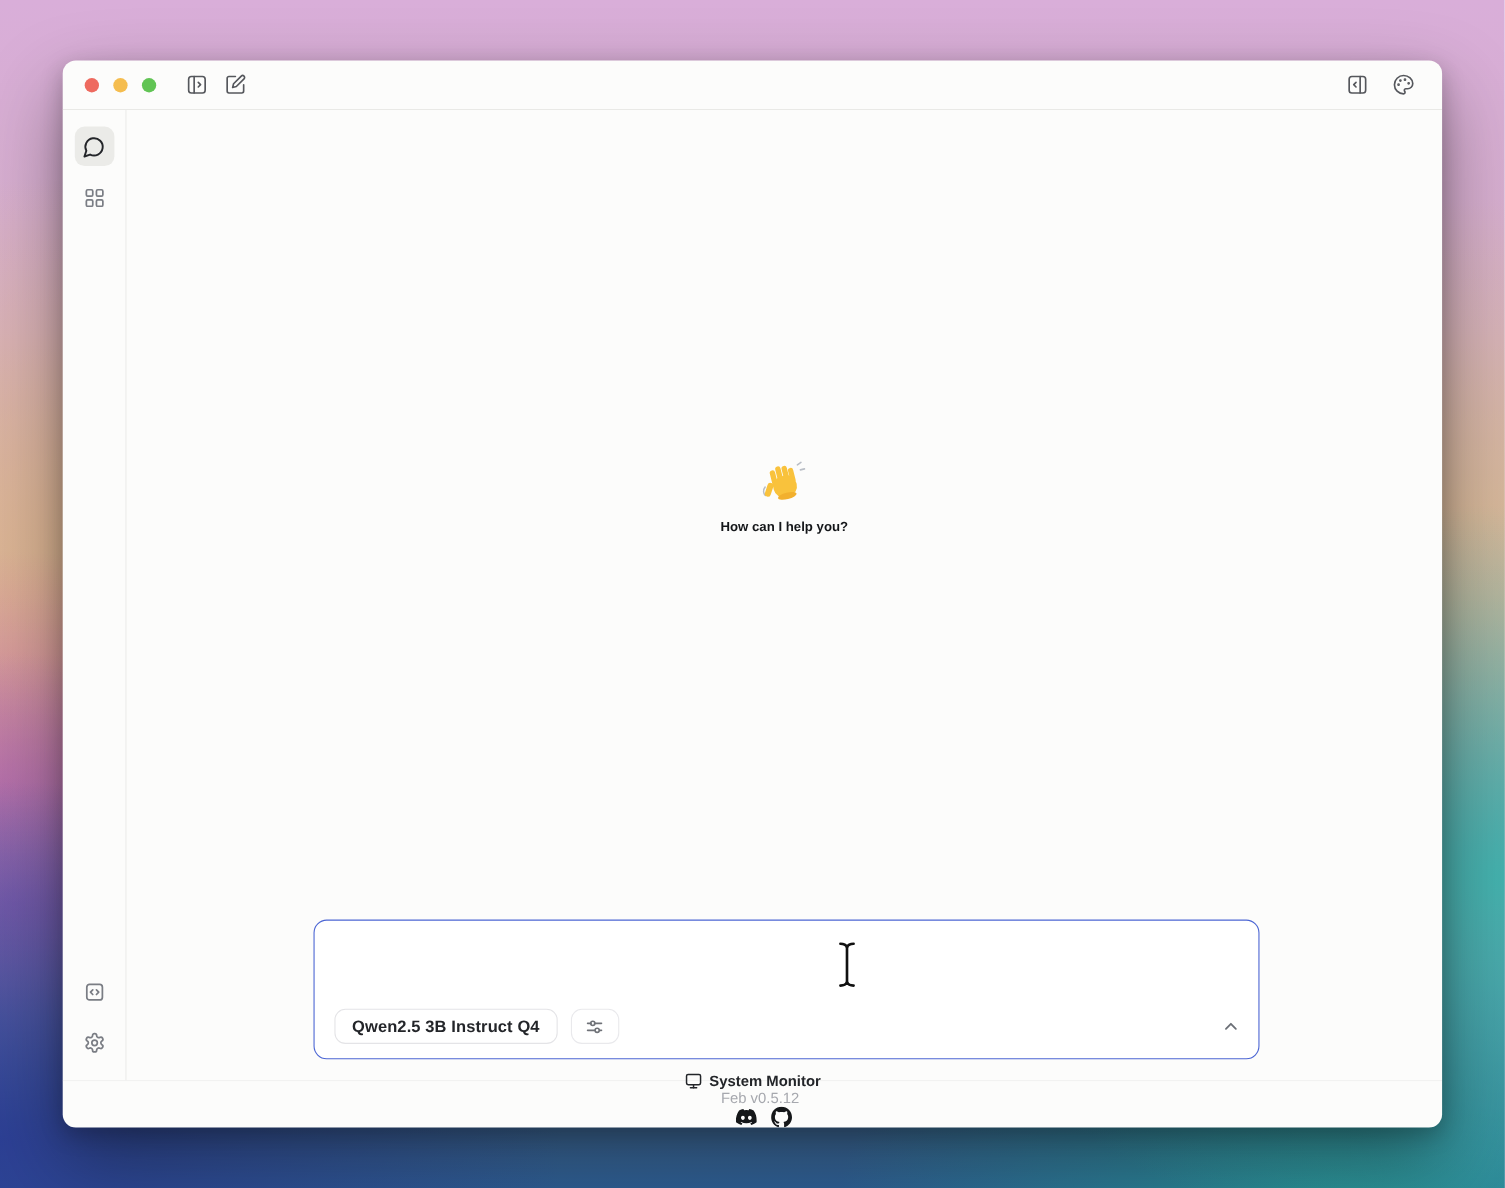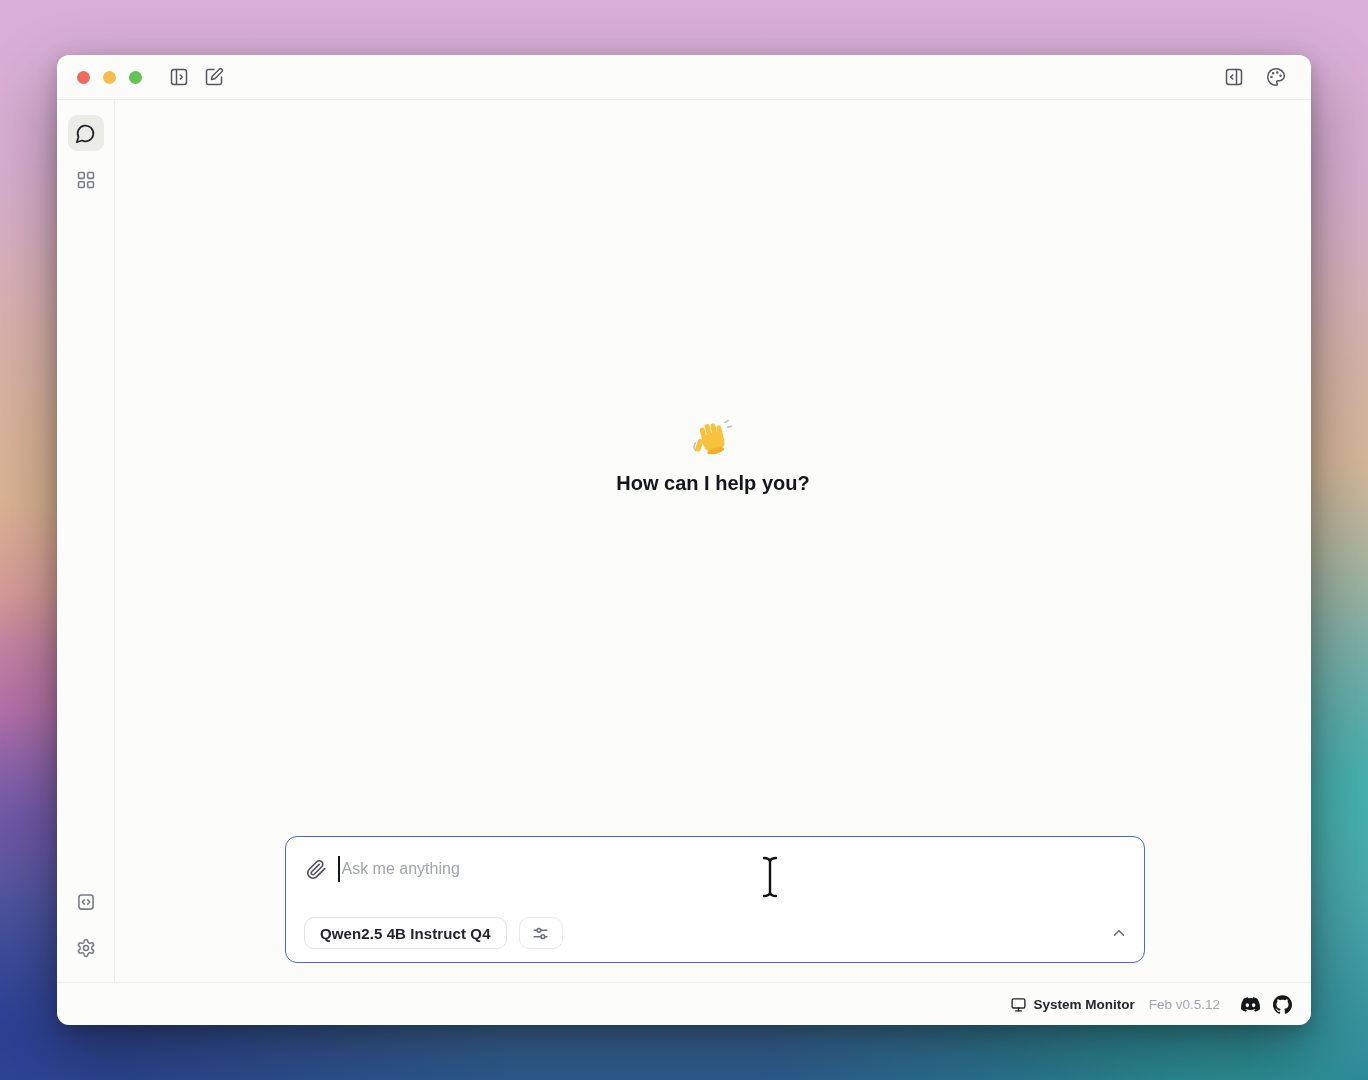--- a/index.html
+++ b/index.html
@@ -62,21 +62,21 @@
   .sidebtn.bottom { margin-bottom: 10px; }
   .sidebtn.last { margin-bottom: 0; }
 
   
   .main { position: absolute; left: 58px; top: 45px; right: 0; bottom: 43px; }
 
   .greeting {
     position: absolute; left: 0; right: 0; top: 318px;
     display: flex; flex-direction: column; align-items: center;
   }
-  .greeting-title { margin-top: 10px; font-size: 20px; font-weight: 600; color: #141619; }
+  .greeting-title { margin-top: 10px; font-size: 12px; font-weight: 600; color: #141619; }
 
   
   .composer {
     position: absolute; left: 170px; top: 736px; width: 860px; height: 127px;
     background: #ffffff; border: 1.5px solid #4c66d4; border-radius: 12px;
   }
   .composer-row1 { display: flex; align-items: center; padding: 18px 20px 0 20px; }
   .clip { color: #52525b; display: flex; align-items: center; }
   .caret {
     width: 1.5px; height: 26px; background: #15171a; margin-left: 11px;
@@ -103,21 +103,21 @@
     width: 44px; height: 32px; margin-left: 12px;
     border: 1px solid #e9e9ec; border-radius: 10px; background: #fff;
     display: flex; align-items: center; justify-content: center; color: #6f7278;
   }
   .chev-up { margin-left: auto; color: #6b6f76; display: flex; align-items: center; }
 
   
   .statusbar {
     position: absolute; left: 0; right: 0; bottom: 0; height: 43px;
     border-top: 1px solid #ececea; border-radius: 0 0 12px 12px;
-    display: flex; align-items: center; justify-content: flex-end; padding: 0 19px;
+    display: flex; align-items: center; justify-content: flex-end; padding: 0 19px; flex-direction: column;
   }
   .sysmon { display: flex; align-items: center; gap: 6px; color: #232529; }
   .sysmon-label { font-size: 13.5px; font-weight: 700; color: #232529; }
   .version { font-size: 13.5px; color: #a6a8ae; margin-left: 14px; }
   .social { display: flex; align-items: center; margin-left: 21px; gap: 13px; color: #151719; }
   .social .iconlink { display: flex; align-items: center; }
 
   
   .text-cursor { position: absolute; left: 757px; top: 853px; pointer-events: none; }
 </style>
@@ -216,31 +216,22 @@
           <rect x="31.2" y="10" width="5.2" height="15" rx="2.6"></rect>
           <rect x="13" y="16" width="23.4" height="21" rx="10"></rect>
           <rect x="5.5" y="19" width="6" height="14" rx="3" transform="rotate(32 8.5 26)"></rect>
         </g>
         <ellipse cx="24.5" cy="36.2" rx="9.5" ry="3.2" fill="#f2b02e" transform="rotate(-14 24 26)"></ellipse>
       </svg>
       <div class="greeting-title">How can I help you?</div>
     </div>
 
     <div class="composer">
-      <div class="composer-row1">
-        <span class="clip">
-          <svg width="21" height="21" viewBox="0 0 24 24" fill="none" stroke="currentColor" stroke-width="1.9" stroke-linecap="round" stroke-linejoin="round">
-            <path d="m21.44 11.05-9.19 9.19a6 6 0 0 1-8.49-8.49l8.57-8.57A4 4 0 1 1 18 8.84l-8.59 8.57a2 2 0 0 1-2.83-2.83l8.49-8.48"></path>
-          </svg>
-        </span>
-        <span class="caret"></span>
-        <input class="ask-input" type="text" placeholder="Ask me anything" style="">
-      </div>
       <div class="composer-row2">
-        <span class="model-pill">Qwen2.5 4B Instruct Q4</span>
+        <span class="model-pill">Qwen2.5 3B Instruct Q4</span>
         <span class="model-settings">
           <svg width="19" height="19" viewBox="0 0 24 24" fill="none" stroke="currentColor" stroke-width="1.9" stroke-linecap="round" stroke-linejoin="round">
             <path d="M4 8h4"></path>
               <path d="M12 8h8"></path>
               <circle cx="10" cy="8" r="2.4"></circle>
             <path d="M4 16h8"></path>
               <path d="M18 16h2"></path>
               <circle cx="15" cy="16" r="2.4"></circle>
           </svg>
         </span>

